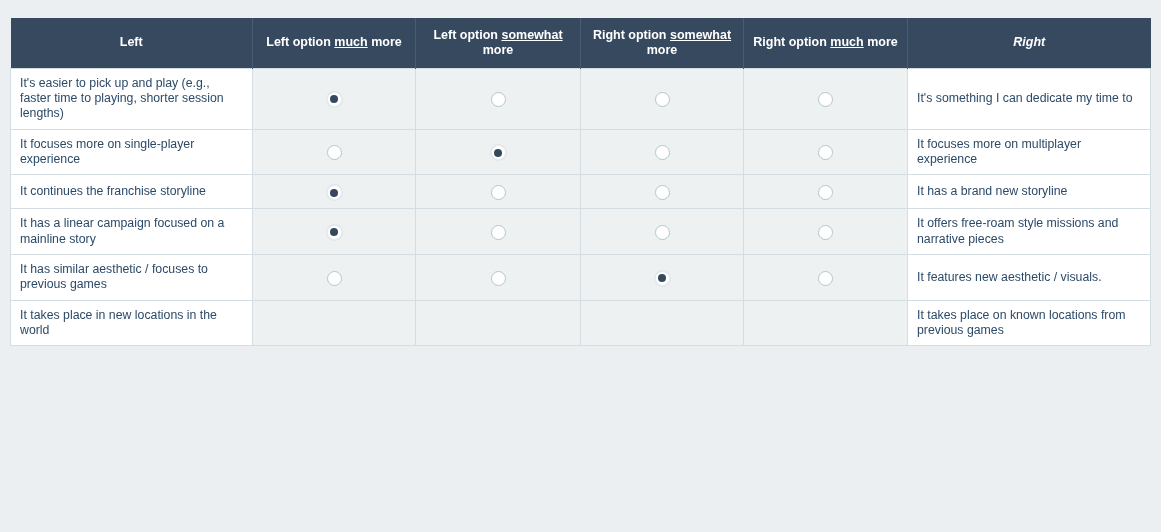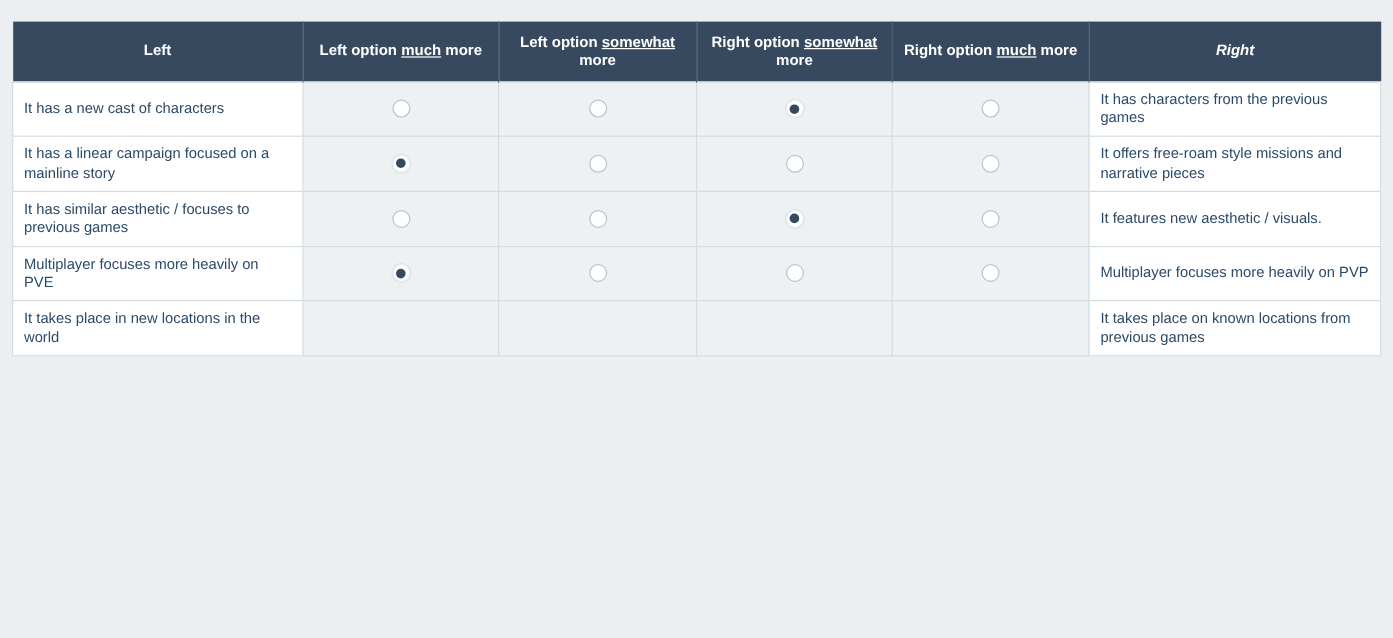--- a/index.html
+++ b/index.html
@@ -135,50 +135,58 @@
           <th class="endcol-head">Left</th>
           <th class="optcol-head"><span>Left option </span><span class="qual">much</span><span> more</span></th>
           <th class="optcol-head"><span>Left option </span><span class="qual">somewhat</span><span> more</span></th>
           <th class="optcol-head"><span>Right option </span><span class="qual">somewhat</span><span> more</span></th>
           <th class="optcol-head"><span>Right option </span><span class="qual">much</span><span> more</span></th>
           <th class="endcol-head">Right</th>
         </tr>
       </thead>
       <tbody>
           <tr>
-            <td class="label-cell left">It has a new cast of characters</td>
-            <td class="opt-cell"><span class="radio"></span></td>
-            <td class="opt-cell"><span class="radio"></span></td>
-            <td class="opt-cell"><span class="radio checked"></span></td>
-            <td class="opt-cell"><span class="radio"></span></td>
-            <td class="label-cell right">It has characters from the previous games</td>
+            <td class="label-cell left">It's easier to pick up and play (e.g., faster time to playing, shorter session lengths)</td>
+            <td class="opt-cell"><span class="radio checked"></span></td>
+            <td class="opt-cell"><span class="radio"></span></td>
+            <td class="opt-cell"><span class="radio"></span></td>
+            <td class="opt-cell"><span class="radio"></span></td>
+            <td class="label-cell right">It's something I can dedicate my time to</td>
+          </tr>
+          <tr>
+            <td class="label-cell left">It focuses more on single-player experience</td>
+            <td class="opt-cell"><span class="radio"></span></td>
+            <td class="opt-cell"><span class="radio checked"></span></td>
+            <td class="opt-cell"><span class="radio"></span></td>
+            <td class="opt-cell"><span class="radio"></span></td>
+            <td class="label-cell right">It focuses more on multiplayer experience</td>
+          </tr>
+          <tr>
+            <td class="label-cell left">It continues the franchise storyline</td>
+            <td class="opt-cell"><span class="radio checked"></span></td>
+            <td class="opt-cell"><span class="radio"></span></td>
+            <td class="opt-cell"><span class="radio"></span></td>
+            <td class="opt-cell"><span class="radio"></span></td>
+            <td class="label-cell right">It has a brand new storyline</td>
           </tr>
           <tr>
             <td class="label-cell left">It has a linear campaign focused on a mainline story</td>
             <td class="opt-cell"><span class="radio checked"></span></td>
             <td class="opt-cell"><span class="radio"></span></td>
             <td class="opt-cell"><span class="radio"></span></td>
             <td class="opt-cell"><span class="radio"></span></td>
             <td class="label-cell right">It offers free-roam style missions and narrative pieces</td>
           </tr>
           <tr>
             <td class="label-cell left">It has similar aesthetic / focuses to previous games</td>
             <td class="opt-cell"><span class="radio"></span></td>
             <td class="opt-cell"><span class="radio"></span></td>
             <td class="opt-cell"><span class="radio checked"></span></td>
             <td class="opt-cell"><span class="radio"></span></td>
             <td class="label-cell right">It features new aesthetic / visuals.</td>
-          </tr>
-          <tr>
-            <td class="label-cell left">Multiplayer focuses more heavily on PVE</td>
-            <td class="opt-cell"><span class="radio checked"></span></td>
-            <td class="opt-cell"><span class="radio"></span></td>
-            <td class="opt-cell"><span class="radio"></span></td>
-            <td class="opt-cell"><span class="radio"></span></td>
-            <td class="label-cell right">Multiplayer focuses more heavily on PVP</td>
           </tr>
           <tr>
             <td class="label-cell left">It takes place in new locations in the world</td>
             <td class="opt-cell"></td>
             <td class="opt-cell"></td>
             <td class="opt-cell"></td>
             <td class="opt-cell"></td>
             <td class="label-cell right">It takes place on known locations from previous games</td>
           </tr>
         </tbody>

